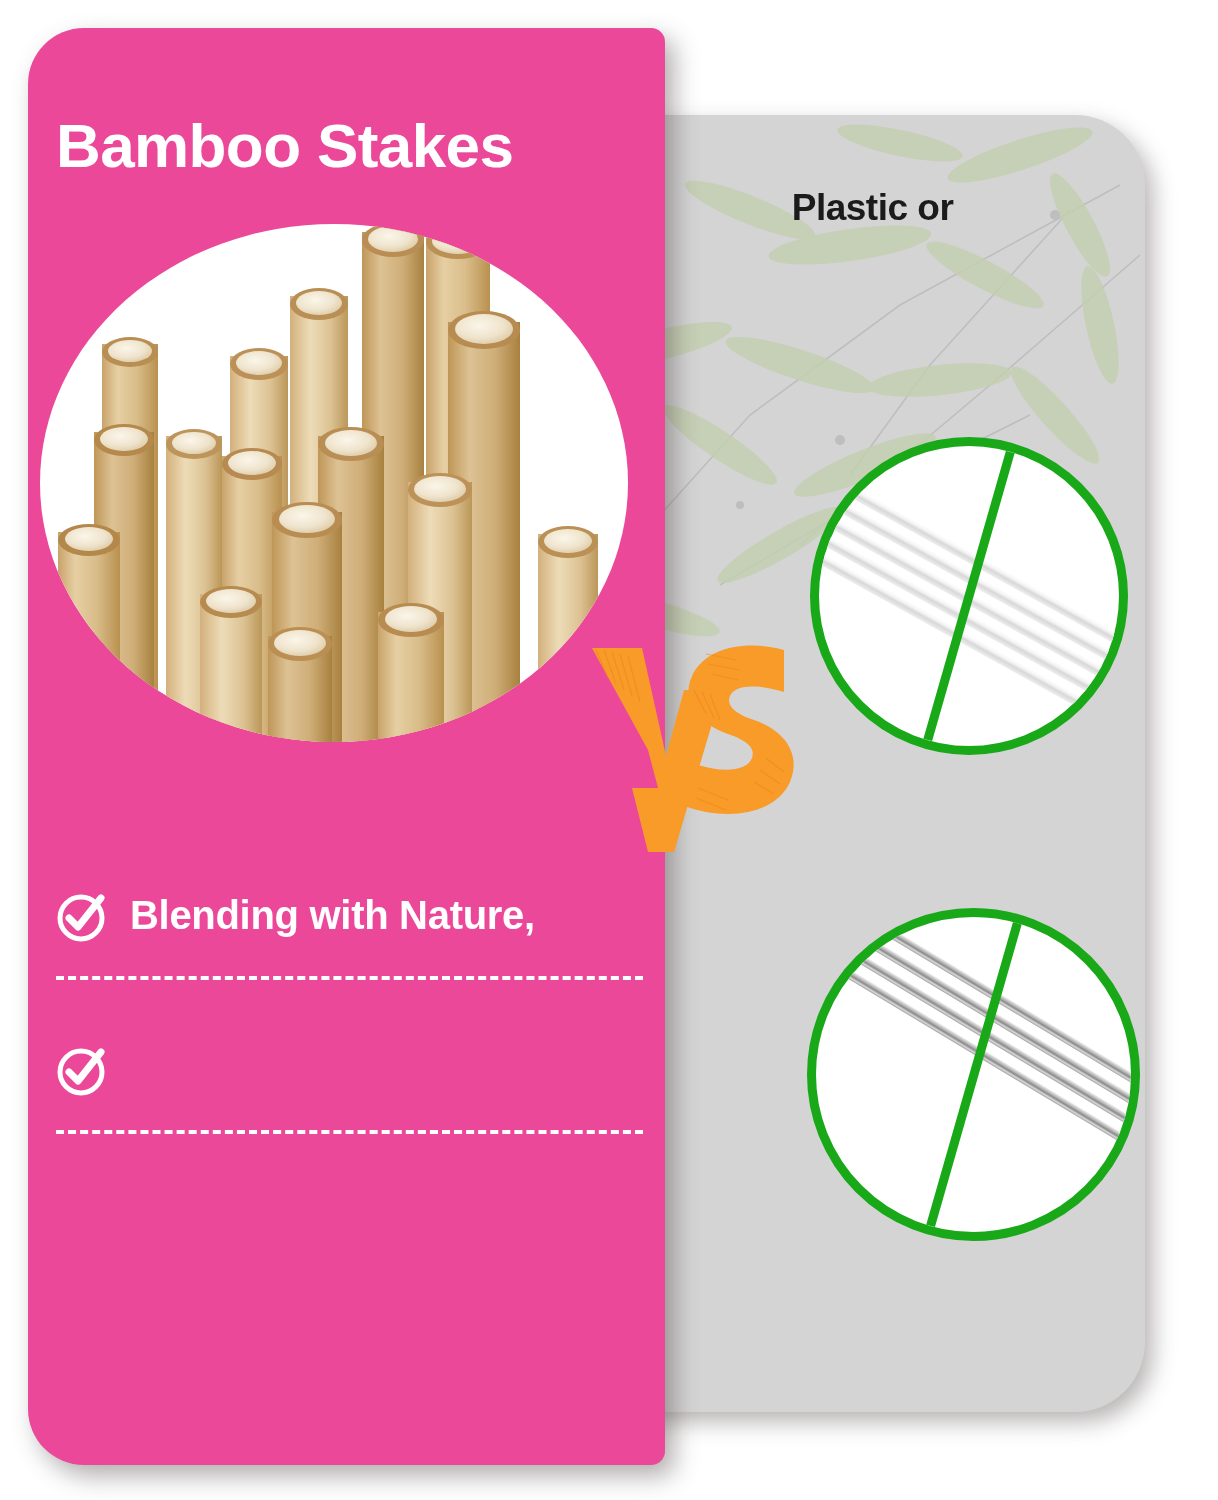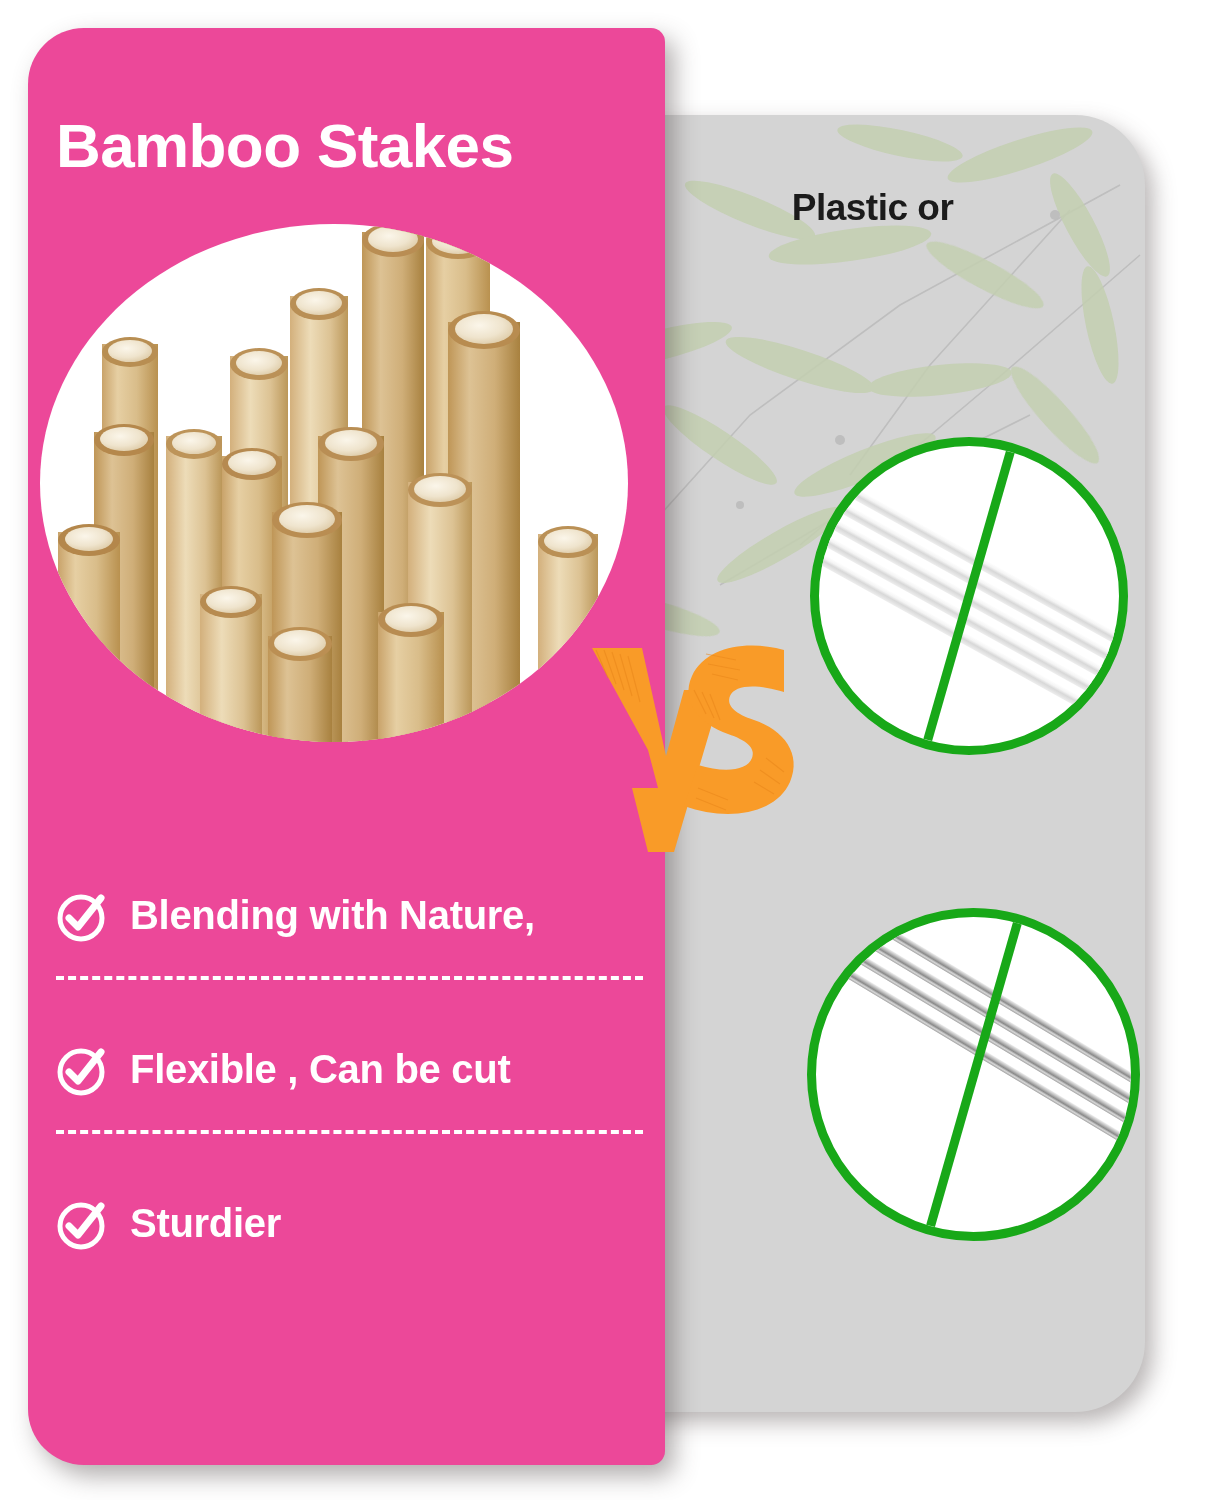--- a/index.html
+++ b/index.html
@@ -369,33 +369,25 @@
     </div>
 
     <div class="divider"></div>
     <div class="gap-b"></div>
 
     <div class="feature-row">
       <svg class="check-icon" viewBox="0 0 54 54">
         <circle cx="25" cy="29" r="21" fill="none" stroke="#ffffff" stroke-width="5"></circle>
         <path d="M13 29 L22 38 L45 9" fill="none" stroke="#ffffff" stroke-width="7" stroke-linecap="round" stroke-linejoin="round"></path>
       </svg>
-      <div class="feature-text">Flexible , Can be cut</div>
     </div>
 
     <div class="divider"></div>
     <div class="gap-b"></div>
 
-    <div class="feature-row">
-      <svg class="check-icon" viewBox="0 0 54 54">
-        <circle cx="25" cy="29" r="21" fill="none" stroke="#ffffff" stroke-width="5"></circle>
-        <path d="M13 29 L22 38 L45 9" fill="none" stroke="#ffffff" stroke-width="7" stroke-linecap="round" stroke-linejoin="round"></path>
-      </svg>
-      <div class="feature-text">Sturdier</div>
-    </div>
   </div>
 </div>
 
 <svg class="vs-badge" viewBox="0 0 220 215">
   <g fill="#f99b28">
 
     <path d="M4 10 L54 10 L78 118 L96 52 L134 52 L86 214 L60 214 L44 150 L70 150 L60 112 Z"></path>
 
     <path d="M196 12 C160 2 118 8 104 38 C92 64 112 86 140 96 C158 102 168 110 164 120
              C159 133 136 135 110 127 L96 168 C140 184 188 176 202 144 C214 116 196 92 166 82

